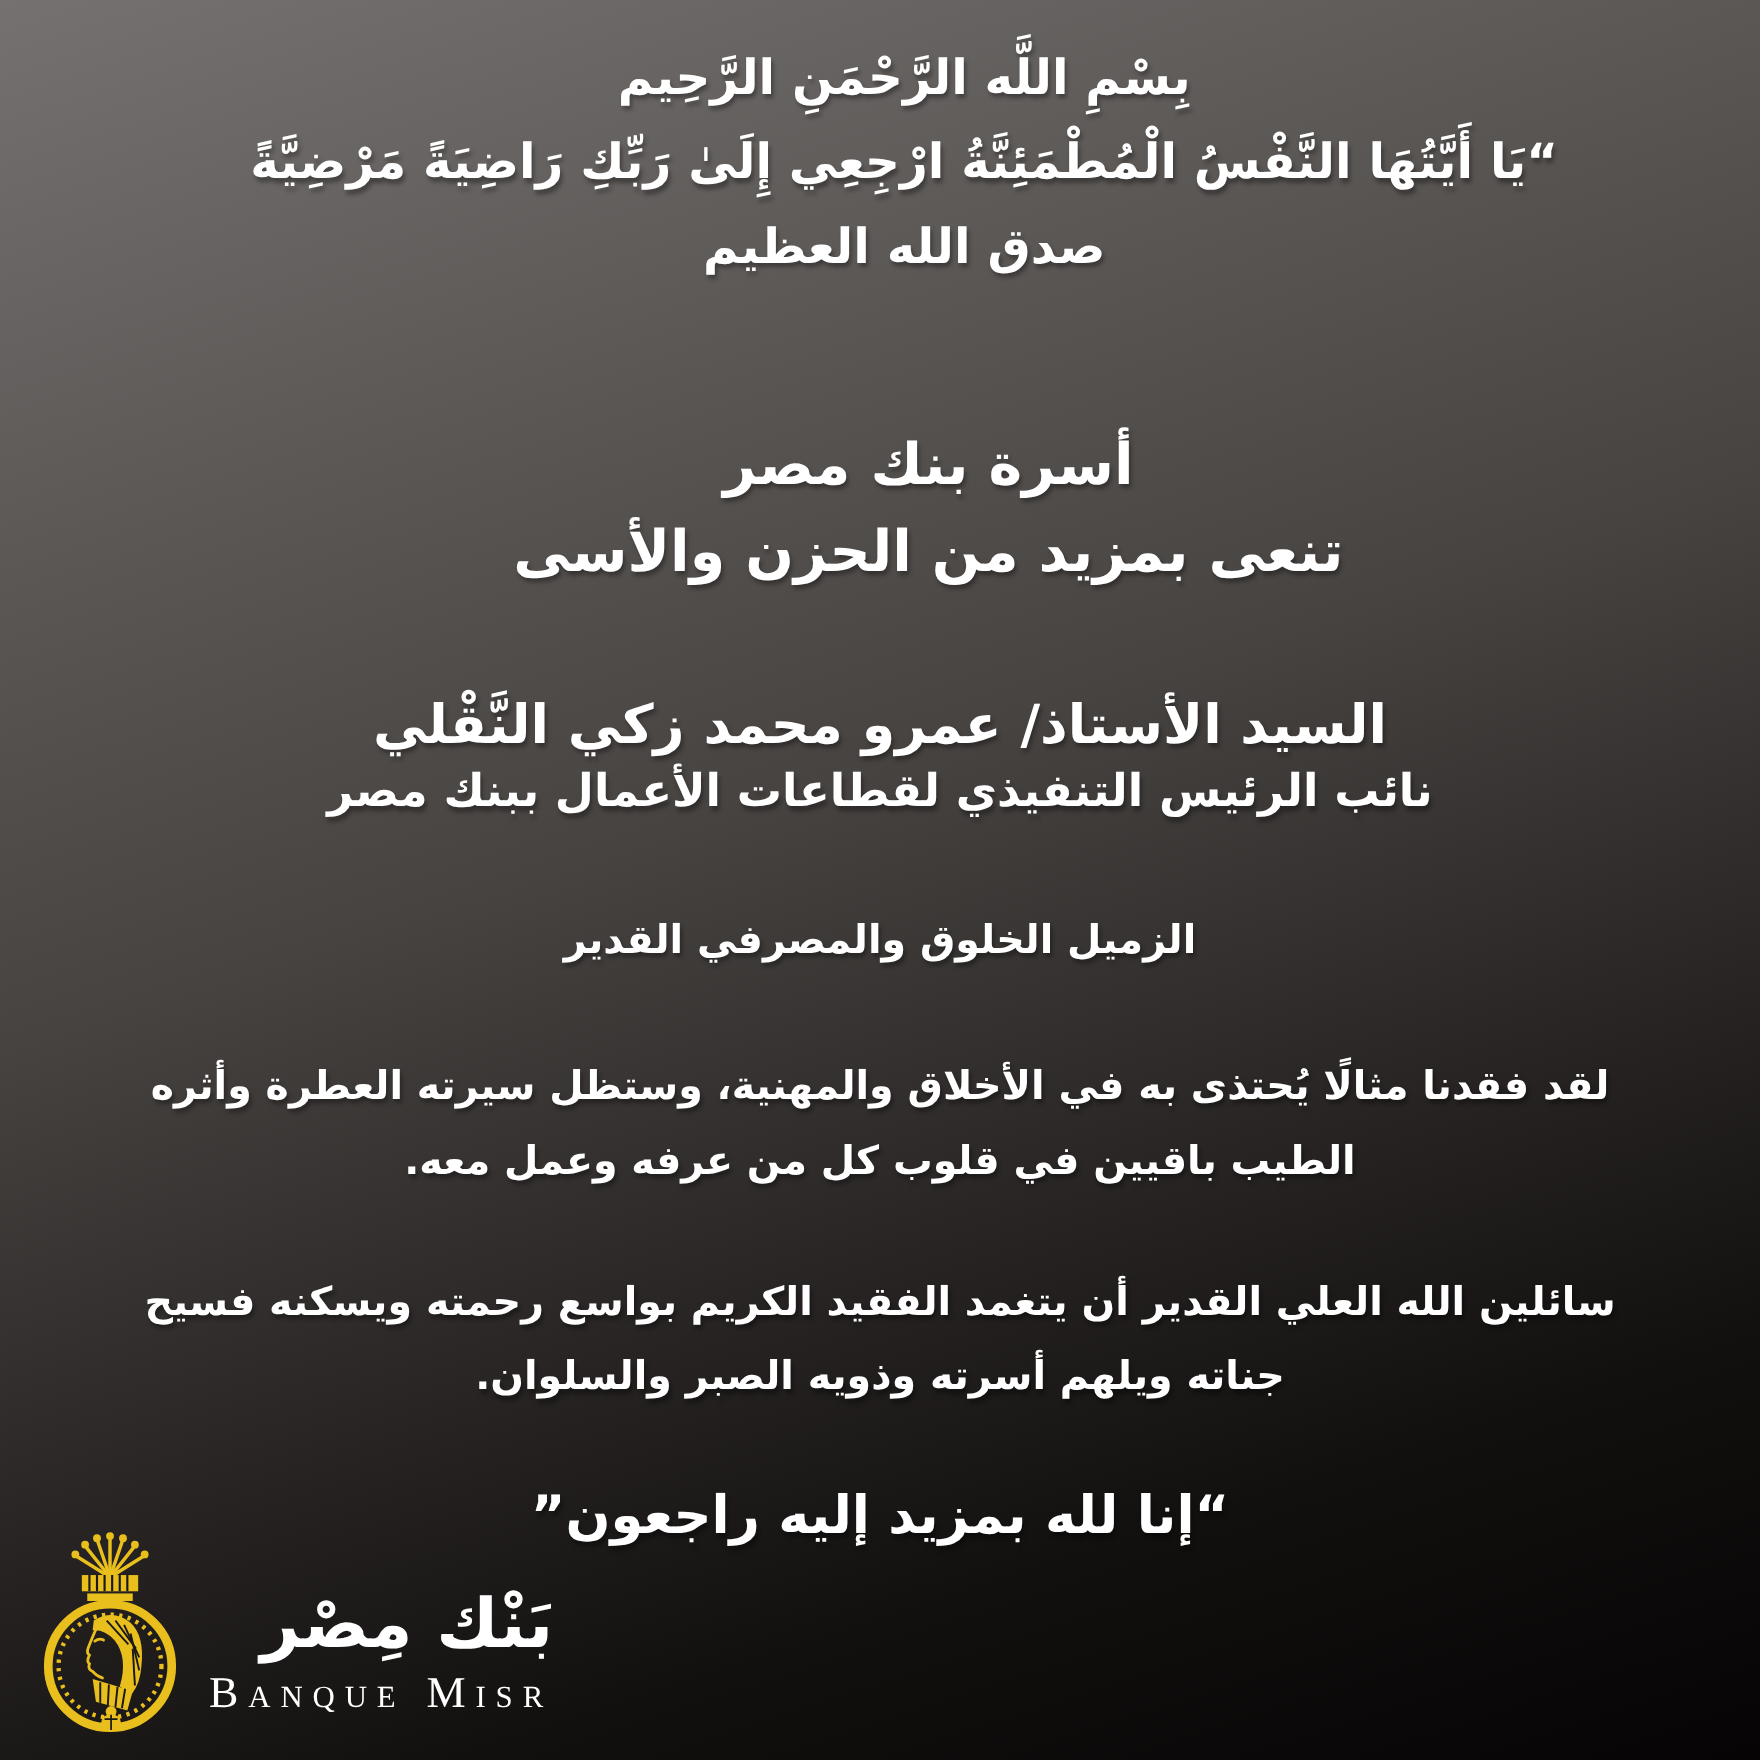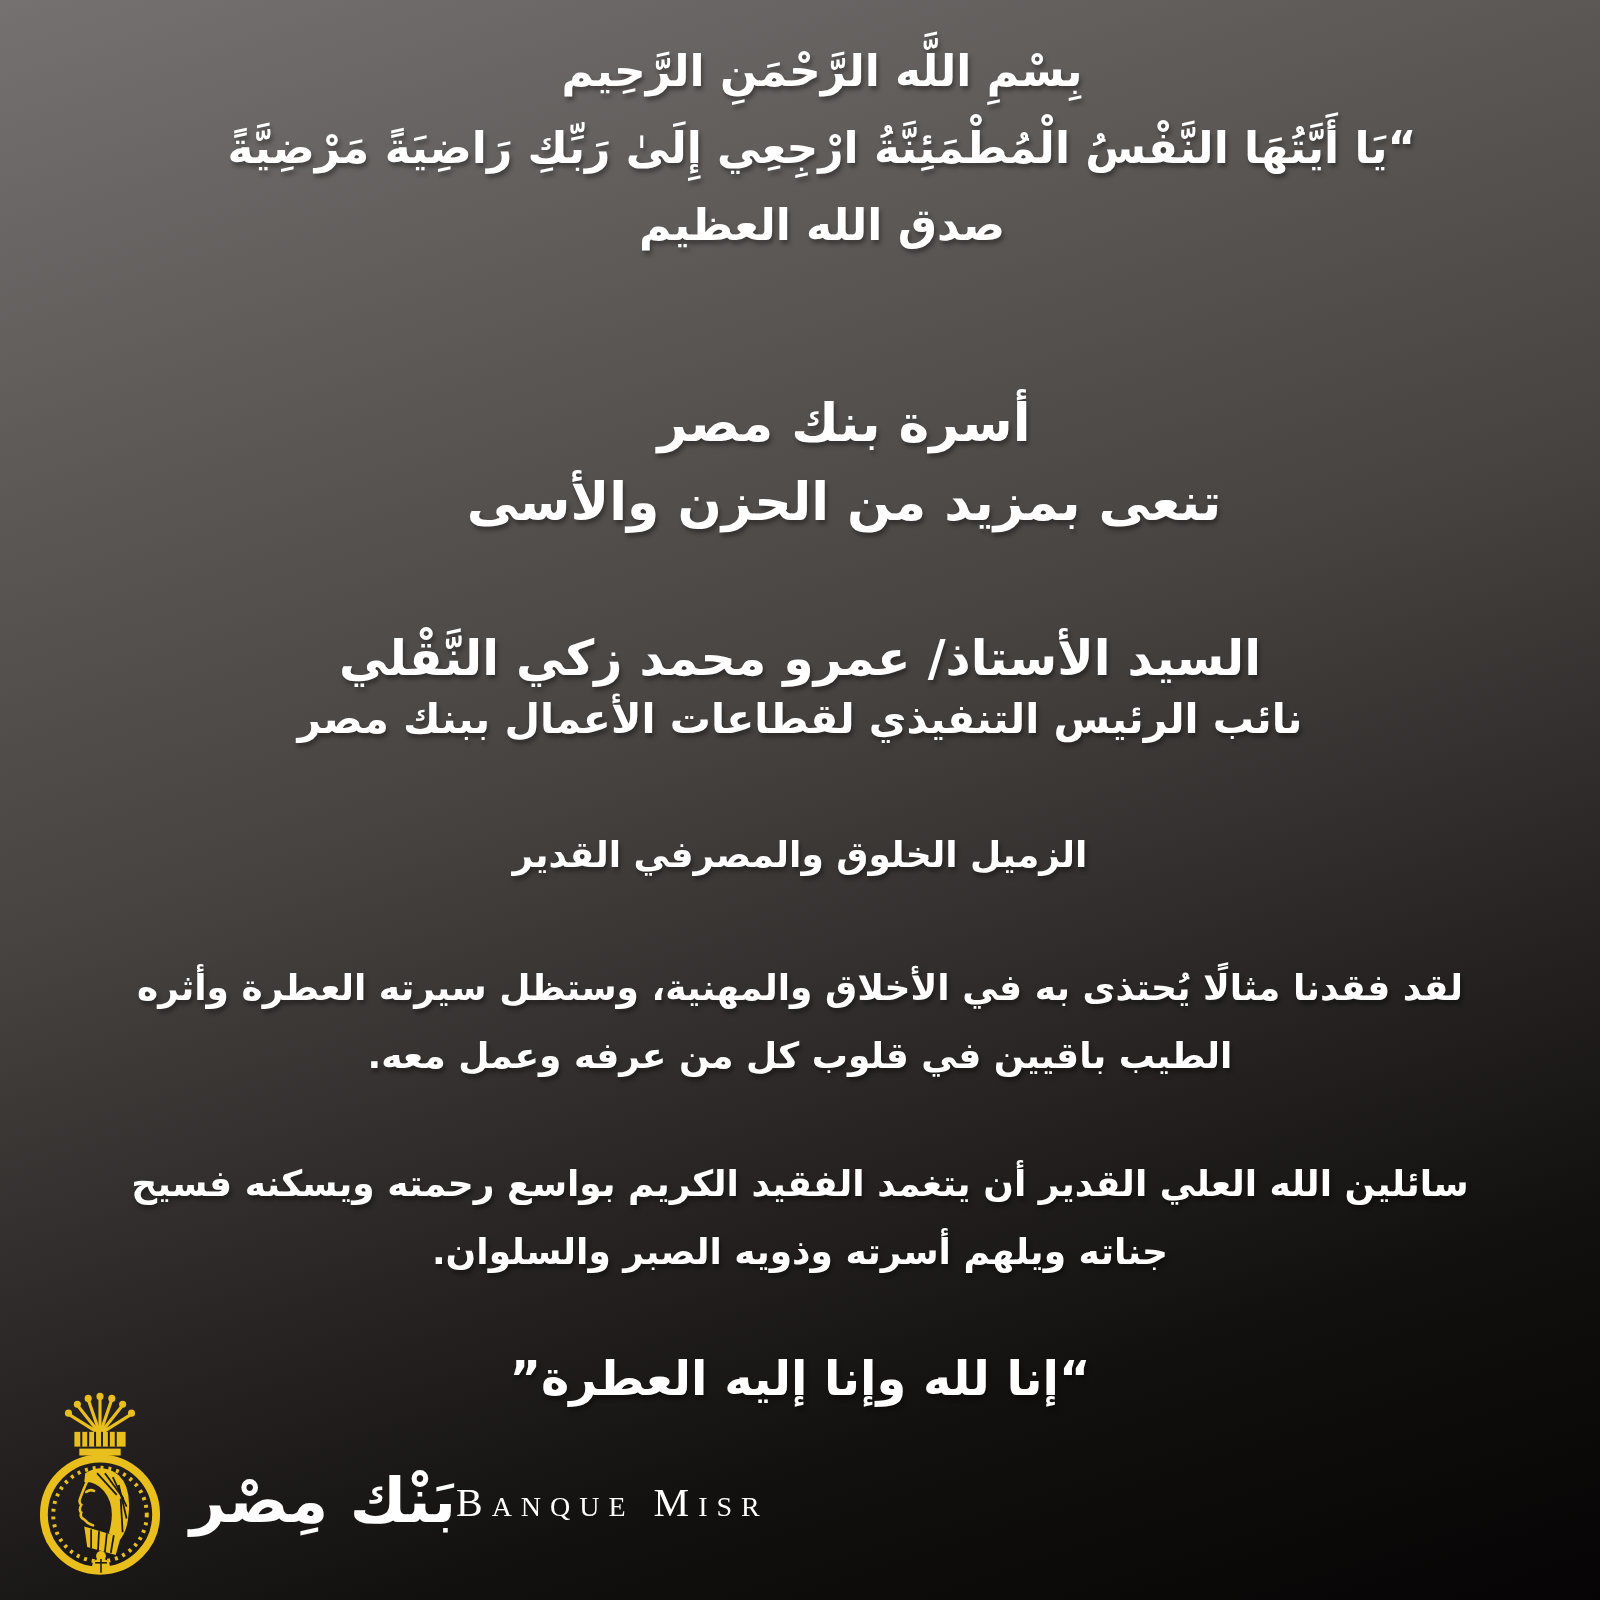--- a/index.html
+++ b/index.html
@@ -56,21 +56,21 @@
   .para-2 { top: 1150px; }
   .closing-quote { top: 1346px; font-size: 48px; line-height: 64px; }
 
   .logo {
     position: absolute;
     left: 36px; top: 1388px;
     display: flex;
     align-items: center;
     gap: 26px;
   }
-  .logo-text { display: flex; flex-direction: row; align-items: center; margin-top: 28px; }
+  .logo-text { display: flex; flex-direction: column; align-items: flex-end; margin-top: 28px; }
   .logo-arabic {
     direction: rtl;
     font-weight: bold;
     font-size: 62px;
     line-height: 1.15;
     color: #ffffff;
     white-space: nowrap;
   }
   .logo-latin {
     font-family: "Liberation Serif", "DejaVu Serif", serif;
@@ -98,21 +98,21 @@
     <p>تنعى بمزيد من الحزن والأسى</p>
   </div>
 
   <h1 class="txt deceased-name">السيد الأستاذ/ عمرو محمد زكي النَّقْلي</h1>
   <p class="txt deceased-title">نائب الرئيس التنفيذي لقطاعات الأعمال ببنك مصر</p>
   <p class="txt eulogy-line">الزميل الخلوق والمصرفي القدير</p>
 
   <p class="txt para para-1">لقد فقدنا مثالًا يُحتذى به في الأخلاق والمهنية، وستظل سيرته العطرة وأثره الطيب باقيين في قلوب كل من عرفه وعمل معه.</p>
   <p class="txt para para-2">سائلين الله العلي القدير أن يتغمد الفقيد الكريم بواسع رحمته ويسكنه فسيح جناته ويلهم أسرته وذويه الصبر والسلوان.</p>
 
-  <p class="txt closing-quote">“إنا لله وإنا إليه العطرة”</p>
+  <p class="txt closing-quote">“إنا لله بمزيد إليه راجعون”</p>
 
   <div class="logo">
     <svg width="128" height="198" viewBox="0 0 130 200" aria-hidden="true">
 
       <g stroke="#E9BF1E" stroke-width="3.2" stroke-linecap="round">
         <line x1="65" y1="46" x2="65" y2="9"></line>
         <line x1="65" y1="46" x2="53" y2="11"></line>
         <line x1="65" y1="46" x2="77" y2="11"></line>
         <line x1="65" y1="46" x2="42" y2="17"></line>
         <line x1="65" y1="46" x2="88" y2="17"></line>

